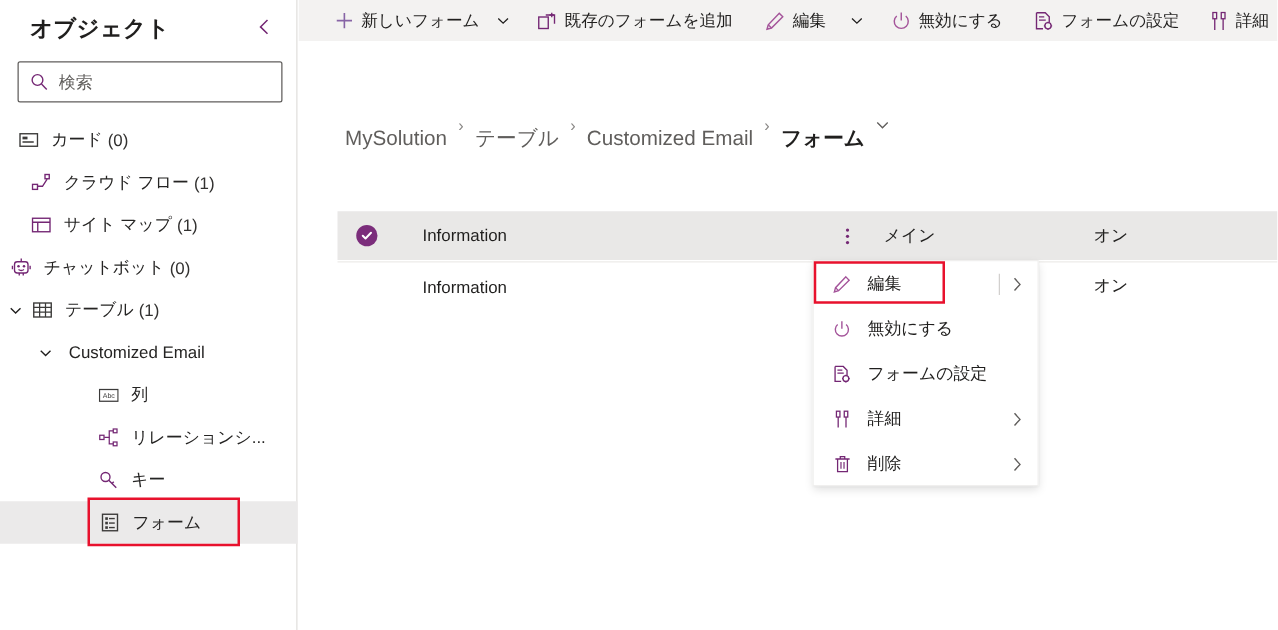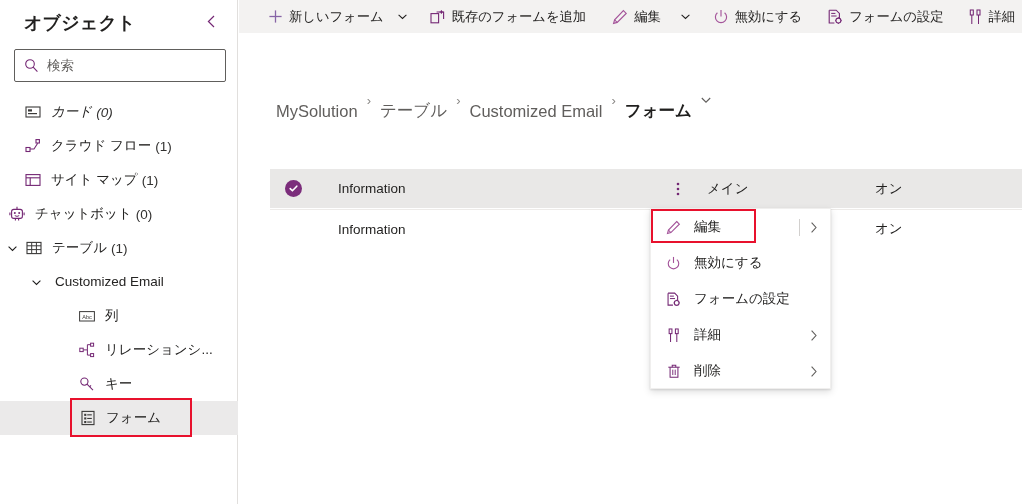--- a/index.html
+++ b/index.html
@@ -182,21 +182,21 @@
             <line x1="9.2" y1="9.2" x2="13.4" y2="13.6" stroke="#742774" stroke-width="1.1"></line>
           </svg>
       </span>
       <input class="search-input" value="" placeholder="検索" style="">
     </div>
 
     <div class="tree">
 
 
 
-      <div class="tree-row" style="padding-left:24px;font-style:italic;">
+      <div class="tree-row" style="padding-left:14px;">
         <span class="tico">
           <svg width="16" height="16" viewBox="0 0 16 16">
             <rect x="1" y="3" width="14" height="10" fill="none" stroke="#3b3a39" stroke-width="1.1"></rect>
             <rect x="3" y="5.3" width="4" height="2.2" fill="#3b3a39"></rect>
             <rect x="3" y="9" width="9" height="1.2" fill="#3b3a39"></rect>
           </svg>
         </span>
         <span class="tlabel">カード</span>
         <span class="tcount">(0)</span>
       </div>

